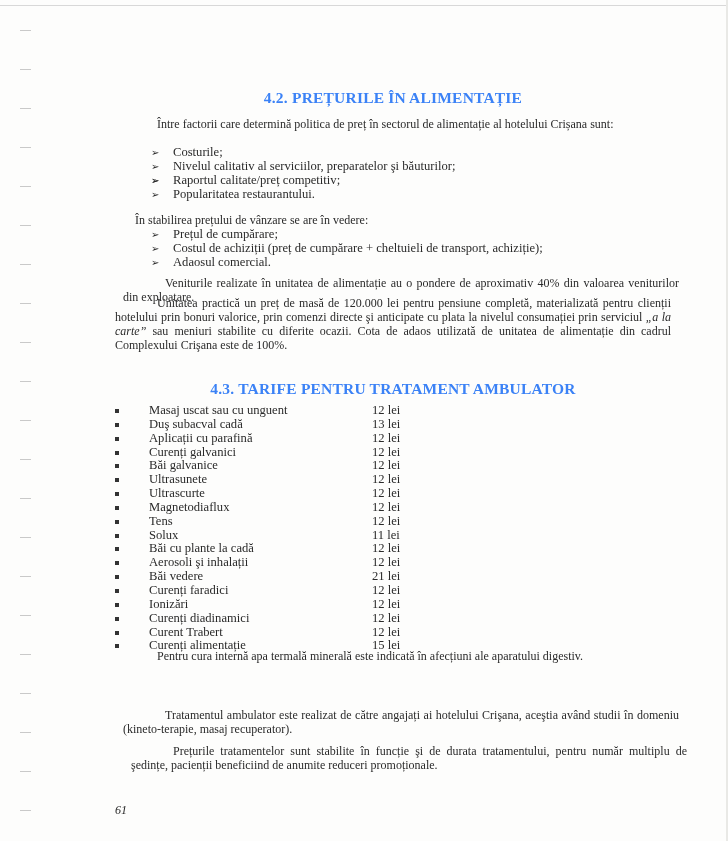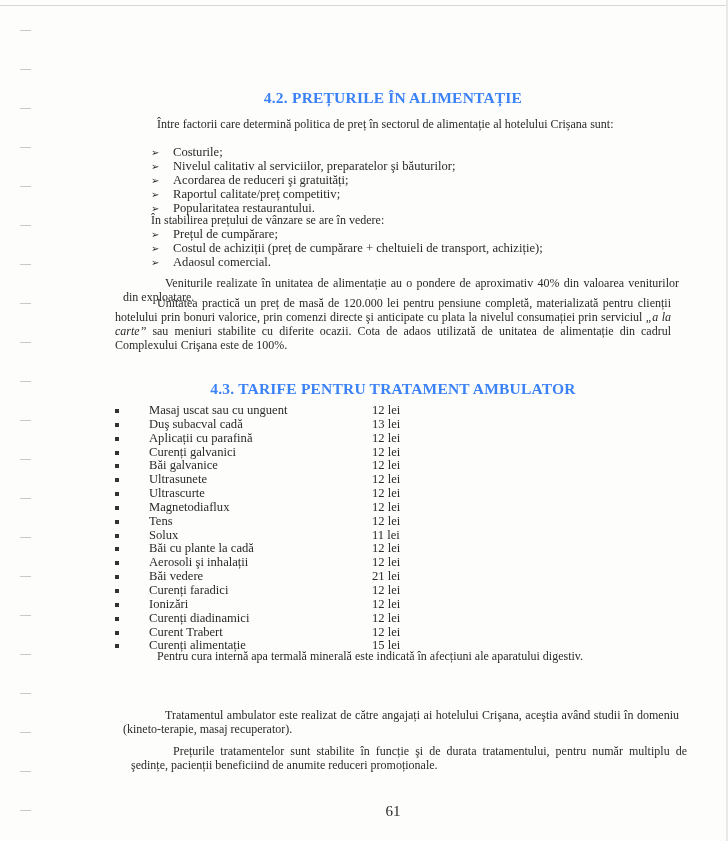--- a/index.html
+++ b/index.html
@@ -18,21 +18,21 @@
   .txt { position:absolute; left:0; width:556px; font-size:12px; line-height:13.9px; text-align:justify; }
   .ind { text-indent:42px; }
   ul.arrow { list-style:none; margin:0; padding:0; position:absolute; left:36px; font-size:12.6px; line-height:13.9px; }
   ul.arrow li { position:relative; padding-left:22px; white-space:nowrap; }
   ul.arrow li .bul { position:absolute; left:0; top:0; font-size:10px; }
   .tarife { position:absolute; left:0; top:404px; width:420px; font-size:12.6px; }
   .trow { position:relative; height:13.85px; line-height:13.85px; }
   .trow .sq { position:absolute; left:0; top:5px; width:4px; height:4px; background:#333; }
   .trow .name { position:absolute; left:34px; }
   .trow .price { position:absolute; left:257px; }
-  .pnum { position:absolute; left:0; width:556px; top:803px; text-align:center; font-size:15px; }
+  .pnum { position:absolute; left:0; width:556px; top:803px; font-size:12px;font-style:italic; }
   i { font-style:italic; }
 </style>
 </head>
 <body>
 
 <div class="scan-edge"></div>
 <div class="scan-edge-r"></div>
 <div id="ticks">
     <div class="tick" style="top: 30px;"></div>
     <div class="tick" style="top: 69px;"></div>
@@ -59,26 +59,26 @@
 
 <div class="page">
 
   <h2 style="top:89px">4.2. PREȚURILE ÎN ALIMENTAȚIE</h2>
 
   <p class="txt ind" style="top:118px;margin:0">Între factorii care determină politica de preț în sectorul de alimentație al hotelului Crișana sunt:</p>
 
   <ul class="arrow" style="top:146px">
     <li><span class="bul">➢</span><span>Costurile;</span></li>
     <li><span class="bul">➢</span><span>Nivelul calitativ al serviciilor, preparatelor şi băuturilor;</span></li>
-    <li><span class="bul">➢</span><span>Acordarea de reduceri şi gratuități;</span></li>
+    <li><span class="bul">➢</span></li>
     <li><span class="bul">➢</span><span>Raportul calitate/preț competitiv;</span></li>
     <li><span class="bul">➢</span><span>Popularitatea restaurantului.</span></li>
   </ul>
 
-  <p class="txt" style="top:214px;margin:0;left:36px">În stabilirea prețului de vânzare se are în vedere:</p>
+  <p class="txt" style="top:214px;margin:0;left:20px">În stabilirea prețului de vânzare se are în vedere:</p>
 
   <ul class="arrow" style="top:228px">
     <li><span class="bul">➢</span><span>Prețul de cumpărare;</span></li>
     <li><span class="bul">➢</span><span>Costul de achiziții (preț de cumpărare + cheltuieli de transport, achiziție);</span></li>
     <li><span class="bul">➢</span><span>Adaosul comercial.</span></li>
   </ul>
 
   <p class="txt ind" style="top:269px;margin:8px">Veniturile realizate în unitatea de alimentație au o pondere de aproximativ 40% din valoarea veniturilor din exploatare.</p>
 
   <p class="txt ind" style="top:297px;margin:0"><span>Unitatea practică un preț de masă de 120.000 lei pentru pensiune completă, materializată pentru clienții hotelului prin bonuri valorice, prin comenzi directe şi anticipate cu plata la nivelul consumației prin serviciul </span><i>„a la carte”</i><span> sau meniuri stabilite cu diferite ocazii. Cota de adaos utilizată de unitatea de alimentație din cadrul Complexului Crişana este de 100%.</span></p>

